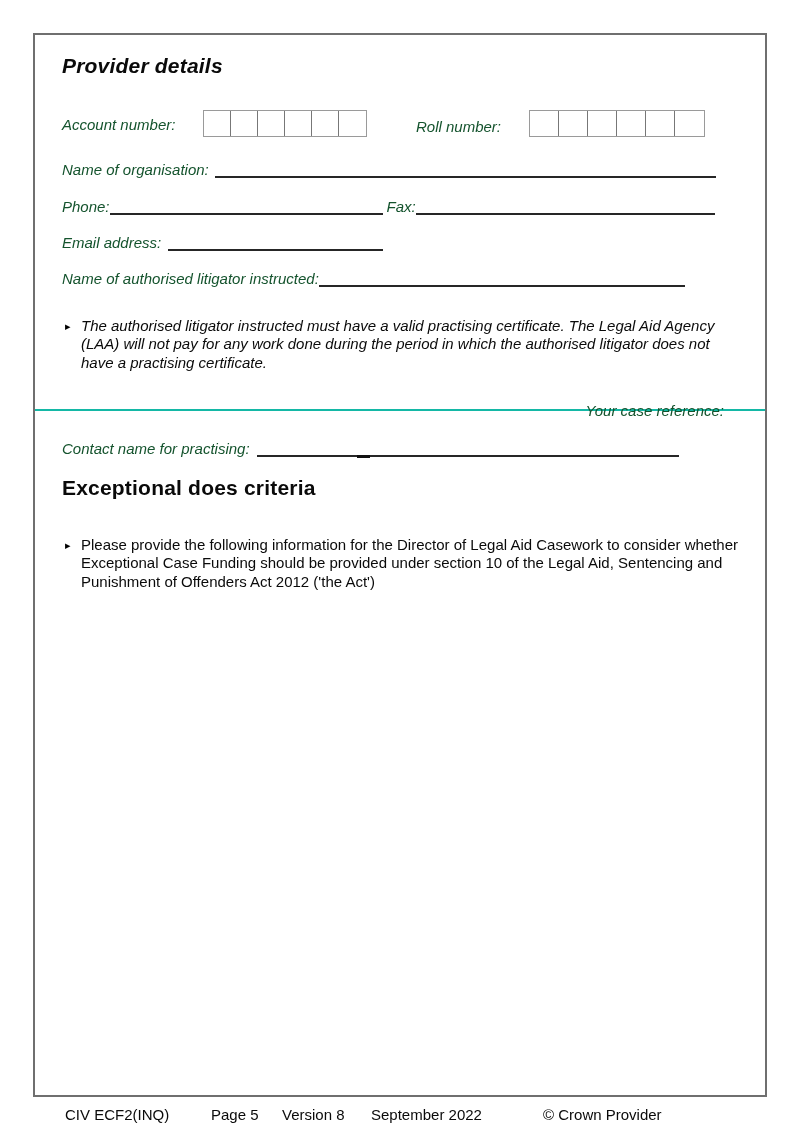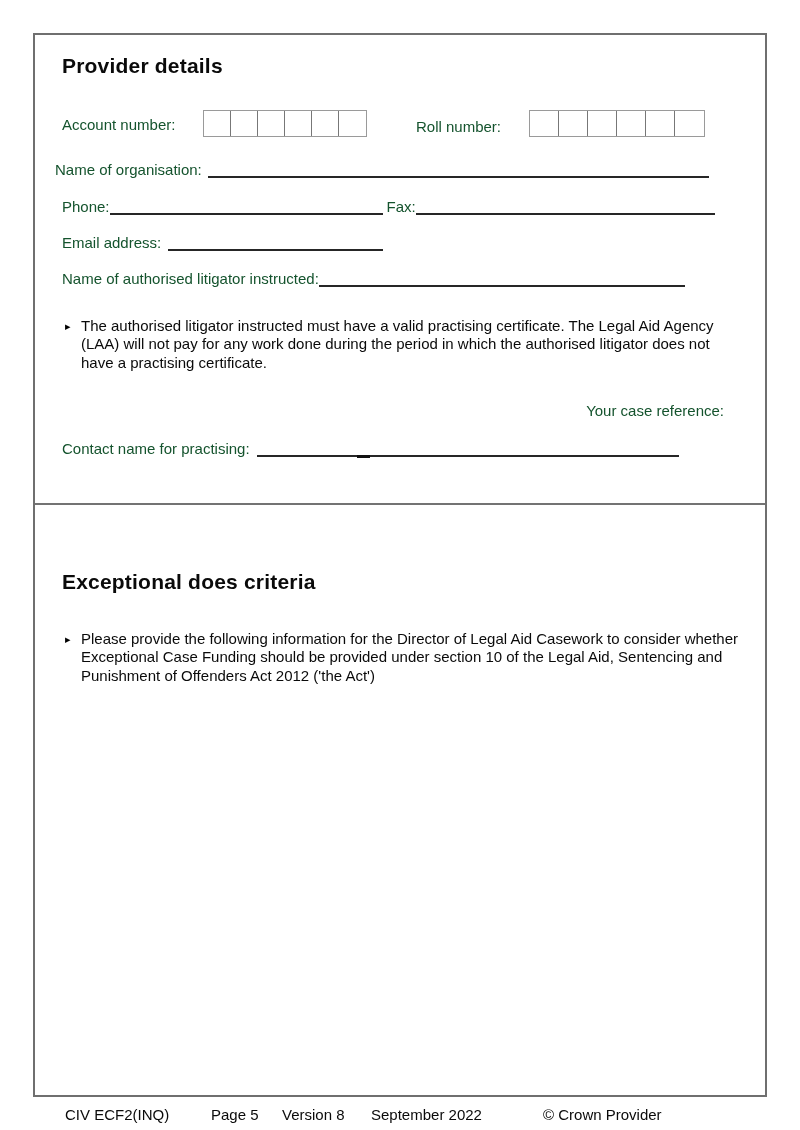--- a/index.html
+++ b/index.html
@@ -9,21 +9,21 @@
     font-family: "Liberation Sans", "DejaVu Sans", sans-serif;
     color: #000000;
   }
   .page { position: relative; width: 800px; height: 1130px; background: #fff; overflow: hidden; }
 
   .form-frame {
     position: absolute; left: 33px; top: 33px; width: 734px; height: 1064px;
     border: 2px solid #6f6f6f;
   }
   .section { position: relative; width: 100%; }
-  .section-1 { height: 470px; border-bottom: 2px solid #737373; }
+  .section-1 { height: 376px; border-bottom: 2px solid #14b8a6; font-style: italic; }
   .section-2 { height: 590px; }
 
   .section-title {
     position: absolute; left: 27px;
     font-size: 21px; font-weight: bold; color: #0a0a0a;
     letter-spacing: 0.2px; white-space: nowrap;
   }
 
   .label { font-size: 15px; color: #14532d; white-space: nowrap; }
 
@@ -99,21 +99,21 @@
 
       <div class="cellgrid roll" style="left:494px; top:75px;">
           <div class="cell"></div>
           <div class="cell"></div>
           <div class="cell"></div>
           <div class="cell"></div>
           <div class="cell"></div>
           <div class="cell"></div>
         </div>
 
-      <div class="field-row" style="left:20px; top:124px; width:654px;justify-content:flex-end;">
+      <div class="field-row" style="left:27px; top:124px; width:654px;justify-content:flex-end;">
         <span class="label">Name of organisation:</span>
         <span class="gap" style="width:6px;"></span>
         <span class="write-line"></span>
       </div>
 
       <div class="field-row" style="left:27px; top:161px; width:653px;">
         <span class="label">Phone:</span>
         <span class="write-line fixed" style="width:273px;"></span>
         <span class="gap" style="width:4px;"></span>
         <span class="label">Fax:</span>

